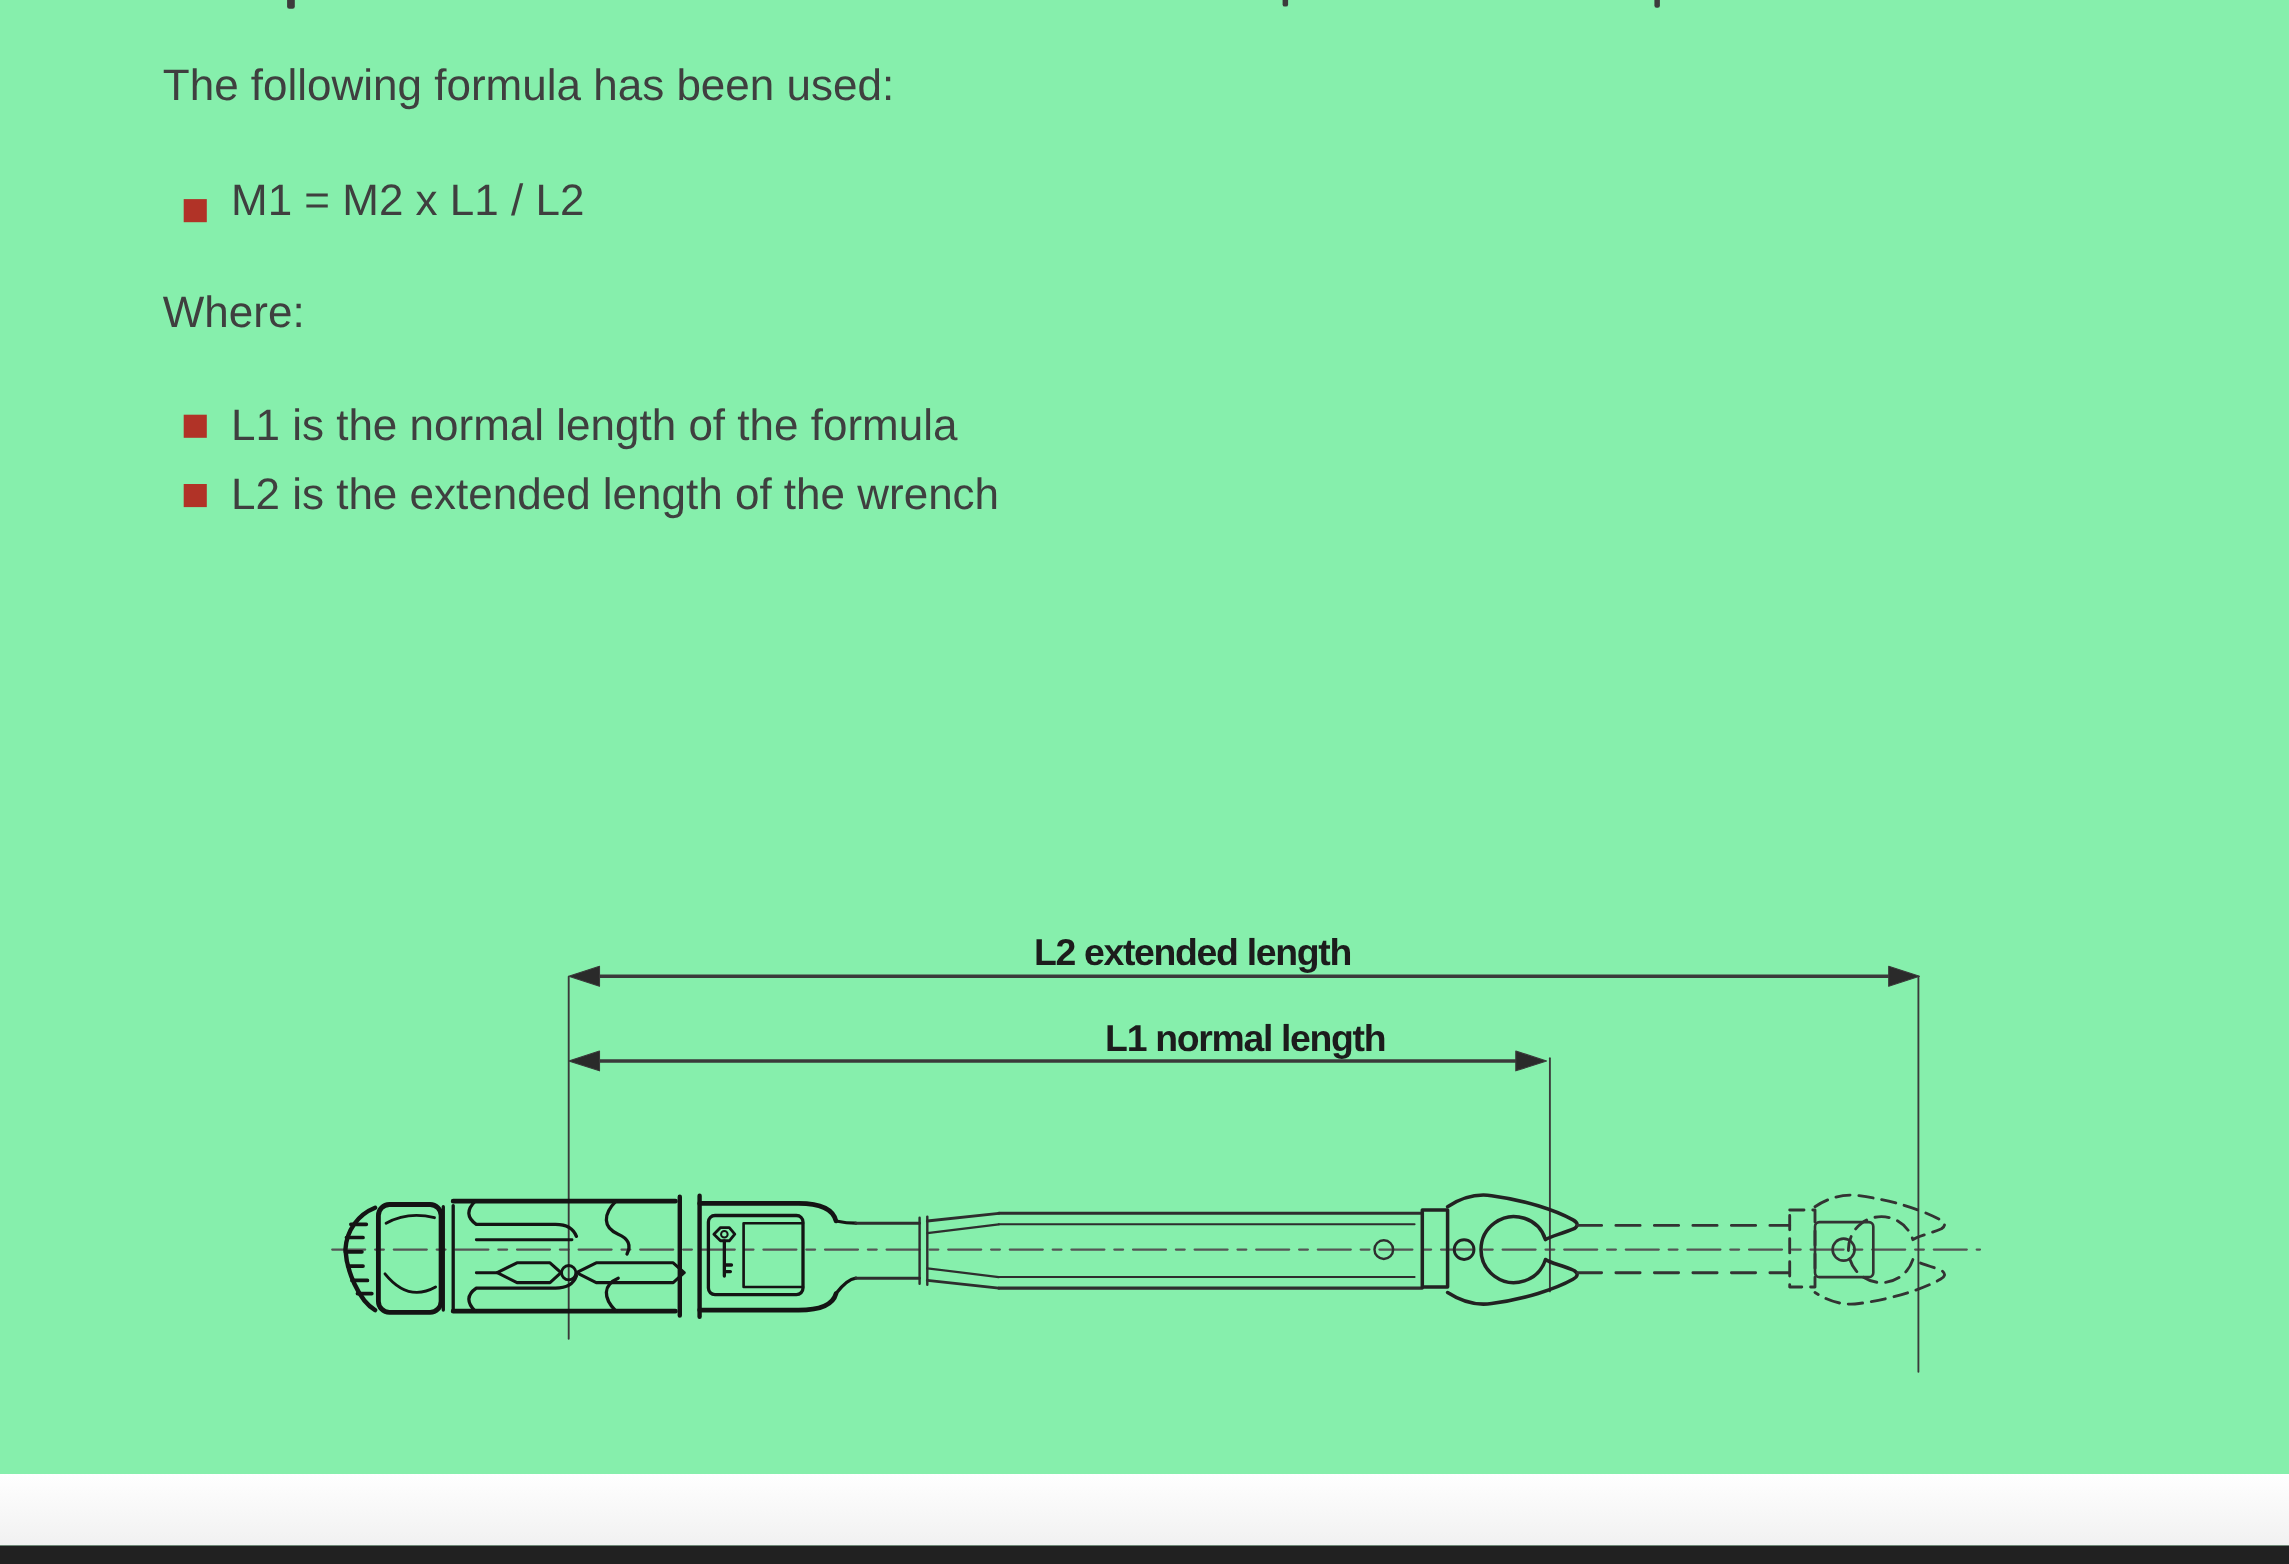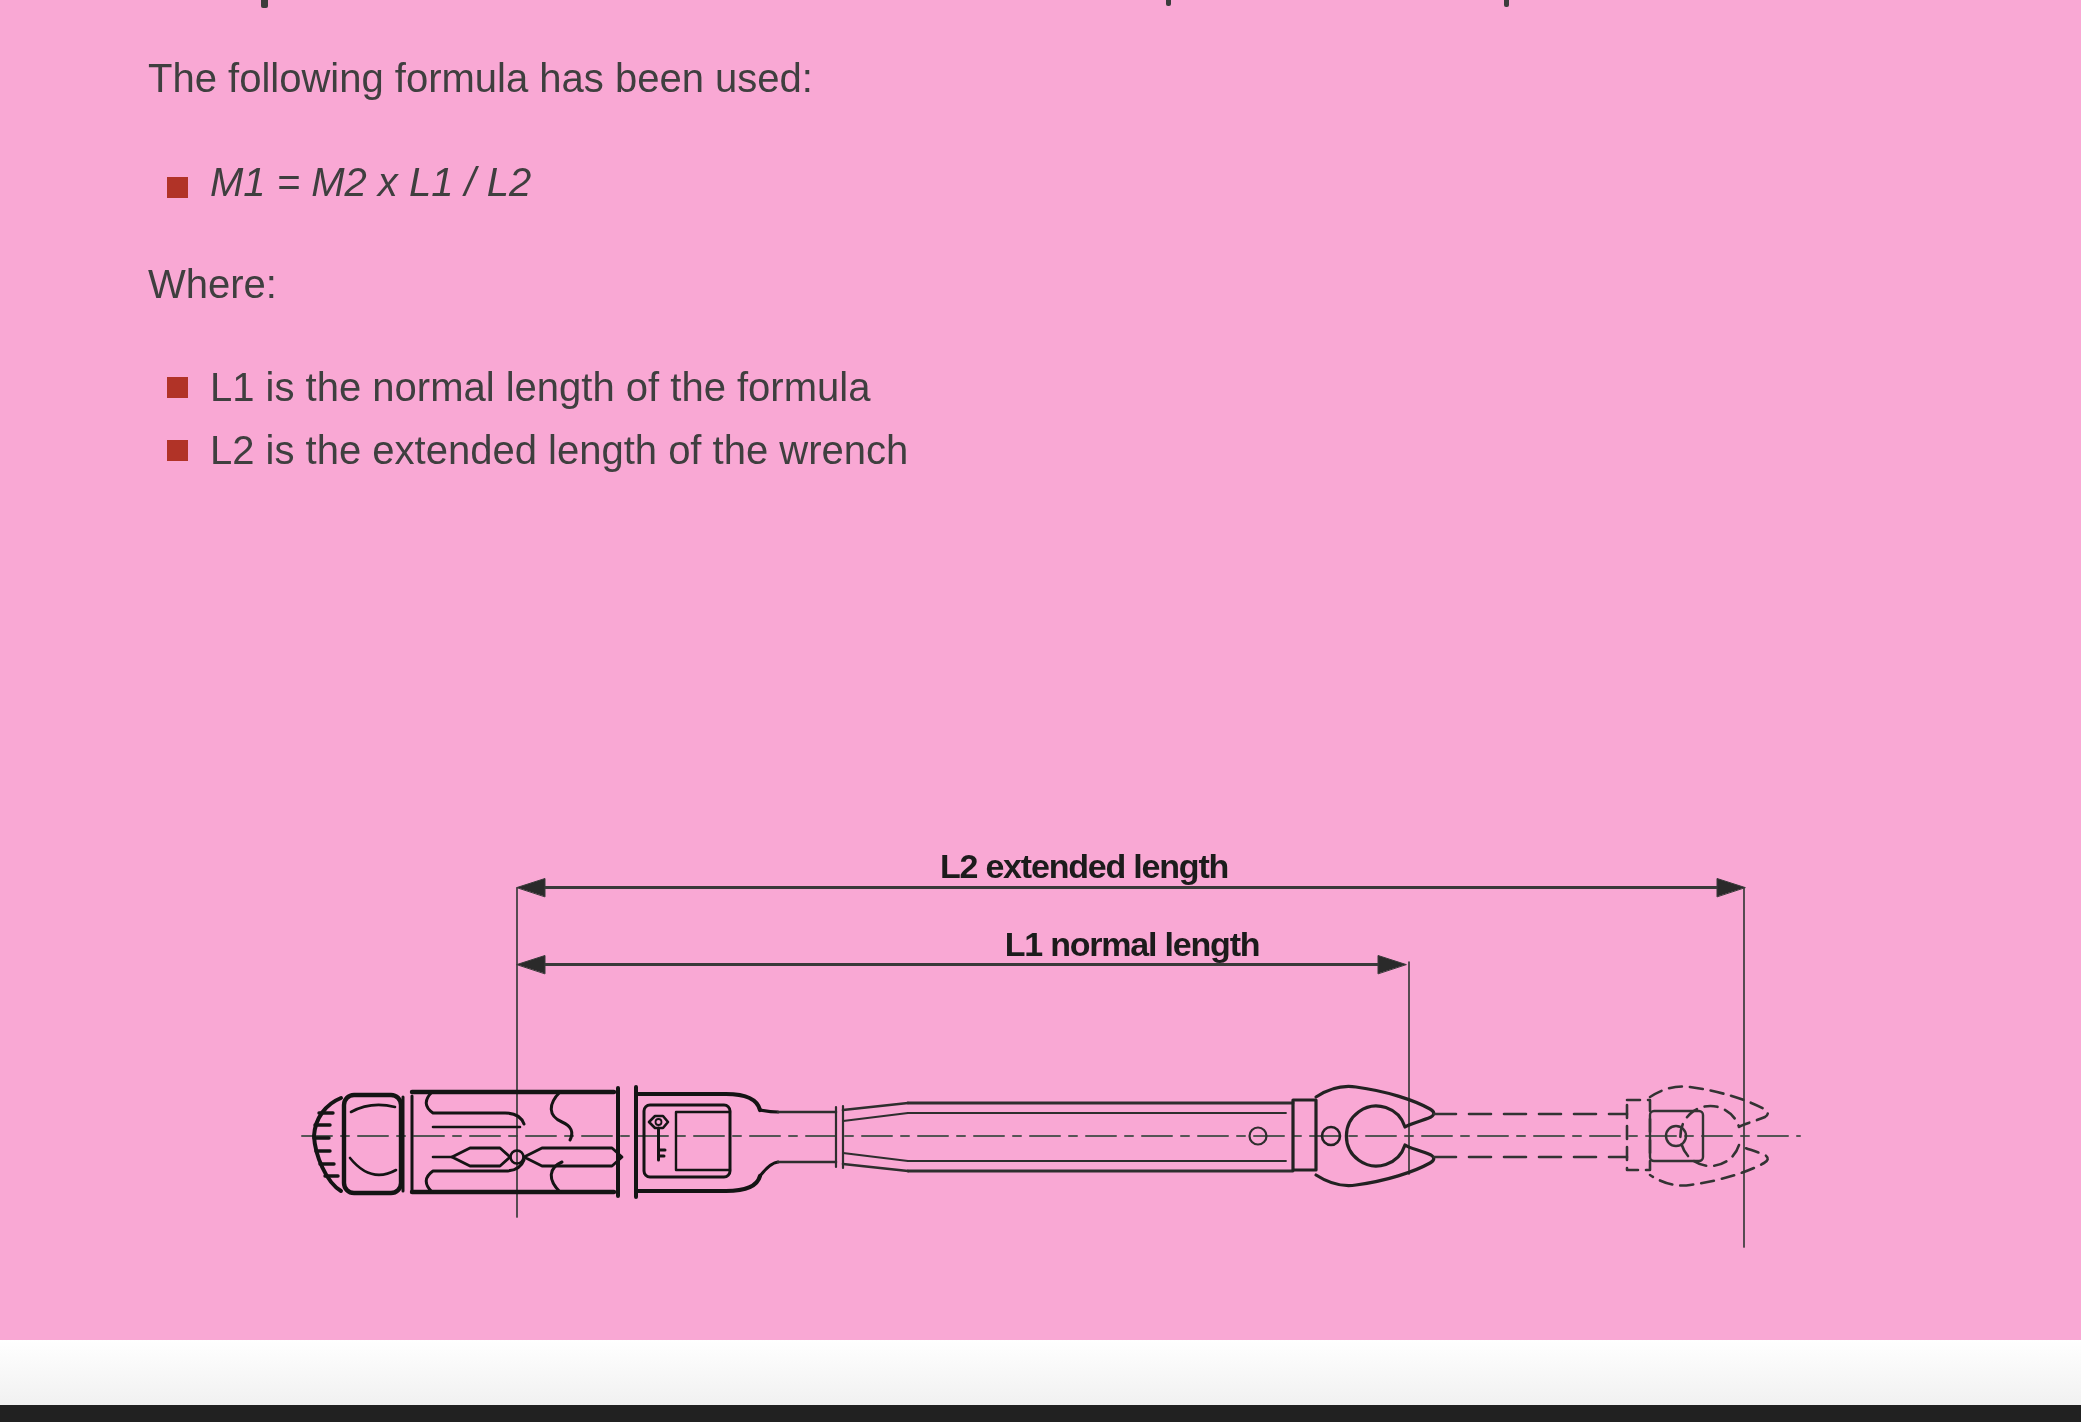--- a/index.html
+++ b/index.html
@@ -1,28 +1,28 @@
 <!DOCTYPE html>
 <html><head>
 <meta charset="utf-8">
 <style>
   html,body{margin:0;padding:0;background:#ffffff;}
   .page{
     position:relative;width:2081px;height:1422px;overflow:hidden;
-    background:#f9a8d4;
+    background:#86efac;
     font-family:"Liberation Sans","DejaVu Sans",sans-serif;
     color:#3f3f3f;
   }
   .para{
     position:absolute;left:148px;
     font-size:40px;line-height:40px;color:#3f3f3f;
     white-space:nowrap;
   }
   .bullet-row{
-    position:absolute;left:167px;display:flex;align-items:center;font-style:italic;
+    position:absolute;left:167px;display:flex;align-items:flex-end;
   }
   .bullet{
     width:21px;height:21px;background:#b13327;flex:0 0 auto;
   }
   .bullet-row .txt{
     margin-left:22px;font-size:40px;line-height:40px;color:#3f3f3f;white-space:nowrap;
   }
   .deflist{position:absolute;left:167px;top:356px;}
   .defitem{display:flex;align-items:flex-start;height:63px;}
   .defitem .bullet{margin-top:21px;}

